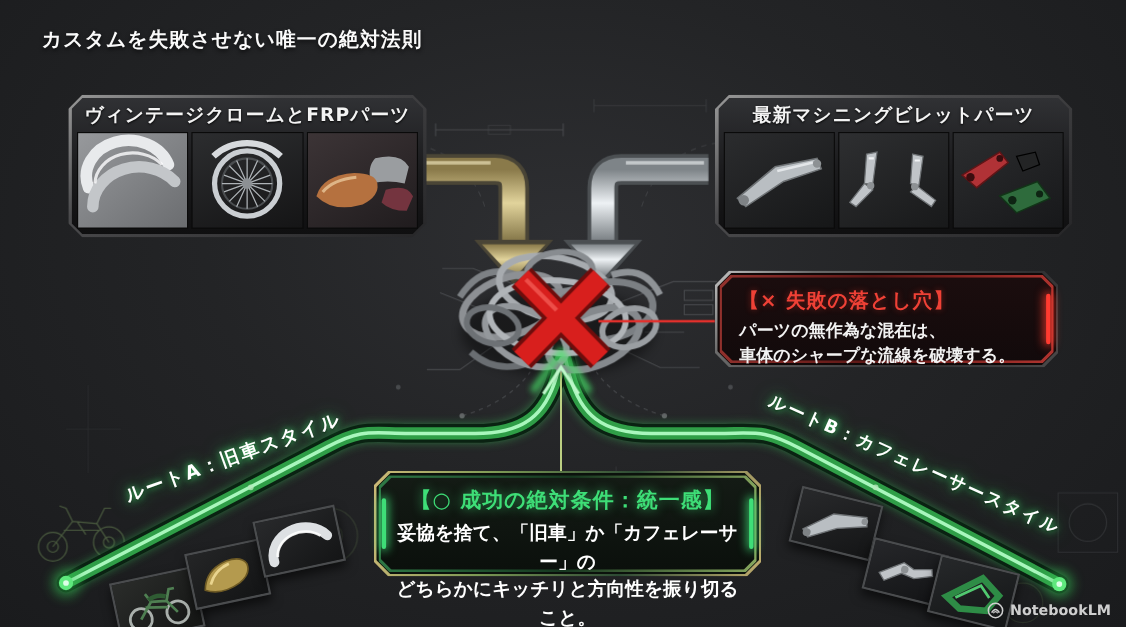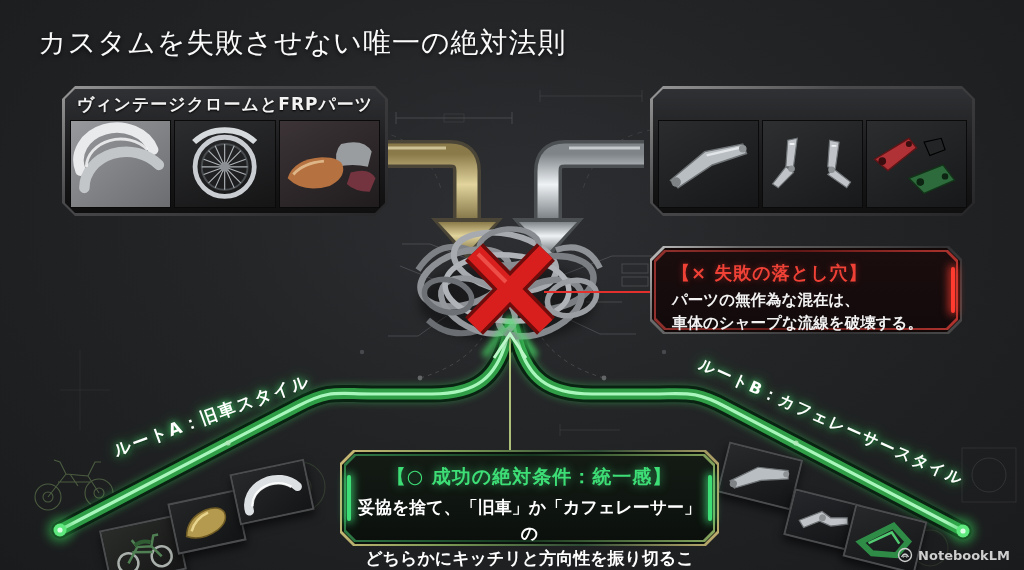--- a/index.html
+++ b/index.html
@@ -6,21 +6,21 @@
   #stage{
     position:relative;width:1024px;height:570px;overflow:hidden;
     font-family:"DejaVu Sans","Liberation Sans",sans-serif;
     background:radial-gradient(ellipse at 50% 38%, #2e2f32 0%, #232426 45%, #1a1b1d 100%);
   }
   .abs{position:absolute;}
   #overlay{position:absolute;left:0;top:0;width:1024px;height:570px;z-index:1;pointer-events:none;}
 
   
   .title{
-    left:38px;top:24px;z-index:5;color:#fafafa;font-size:28px;font-weight:400;
+    left:38px;top:24px;z-index:5;color:#fafafa;font-size:18px;font-weight:700;
     letter-spacing:1px;text-shadow:0 2px 4px rgba(0,0,0,.7);white-space:nowrap;
   }
 
   
   .oct{clip-path:polygon(13px 0,calc(100% - 13px) 0,100% 13px,100% calc(100% - 13px),calc(100% - 13px) 100%,13px 100%,0 calc(100% - 13px),0 13px);}
   .oct-sm{clip-path:polygon(10px 0,calc(100% - 10px) 0,100% 10px,100% calc(100% - 10px),calc(100% - 10px) 100%,10px 100%,0 calc(100% - 10px),0 10px);}
 
   .part-box{z-index:2;}
   .part-box .frame{position:absolute;inset:0;background:linear-gradient(150deg,#9a9a9a 0%,#4a4a4c 35%,#262628 100%);}
   .part-box .inner{position:absolute;inset:3px;background:linear-gradient(180deg,#303134 0%,#1a1a1c 55%,#0f0f10 100%);}
@@ -231,20 +231,21 @@
             <path d="M14 52 Q24 40 46 38" stroke="#e8c79a" stroke-width="3" fill="none" opacity=".8"></path>
             <path d="M74 50 Q94 44 100 56 L94 70 Q78 70 70 62 Z" fill="#74343f"></path>
           </svg>
       </div>
     </div>
   </div>
 
   <div class="abs part-box" style="left:650px;top:86px;width:325px;height:130px;">
     <div class="frame oct"></div>
     <div class="inner oct-sm"></div>
+    <div class="hdr">最新マシニングビレットパーツ</div>
     <div class="tiles">
       <div class="tile" style="background:linear-gradient(150deg,#2b2c2e,#161718);">
         <svg viewBox="0 0 104 82">
             <path d="M12 58 L48 28 L88 20 L92 30 L56 42 L20 66 Z" fill="#b9bec2" stroke="#6e7275" stroke-width="1.5"></path>
             <path d="M50 32 L84 24" stroke="#eef1f3" stroke-width="2.5" opacity=".8"></path>
             <circle cx="18" cy="60" r="5" fill="#7e8285"></circle>
             <circle cx="88" cy="25" r="4" fill="#8d9194"></circle>
           </svg>
       </div>
       <div class="tile" style="background:linear-gradient(150deg,#2e2f31,#18191a);">
@@ -282,21 +283,21 @@
     <div class="accent" style="right:7px;top:24%;height:52%;"></div>
     <div class="txt">
       <div class="red-hdr">【× 失敗の落とし穴】</div>
       <div class="red-body">
         <div>パーツの無作為な混在は、</div>
         <div>車体のシャープな流線を破壊する。</div>
       </div>
     </div>
   </div>
 
-  <div class="abs green-box" style="left:340px;top:450px;width:379px;height:96px;">
+  <div class="abs green-box" style="left:340px;top:428px;width:352px;height:96px;">
     <div class="l1 oct"></div>
     <div class="l2 oct"></div>
     <div class="l3 oct-sm"></div>
     <div class="l4 oct-sm"></div>
     <div class="accent" style="left:7px;top:26%;height:48%;"></div>
     <div class="accent" style="right:7px;top:26%;height:48%;"></div>
     <div class="txt">
       <div class="grn-hdr">【○ 成功の絶対条件：統一感】</div>
       <div class="grn-body">
         <div>妥協を捨て、「旧車」か「カフェレーサー」の</div>

